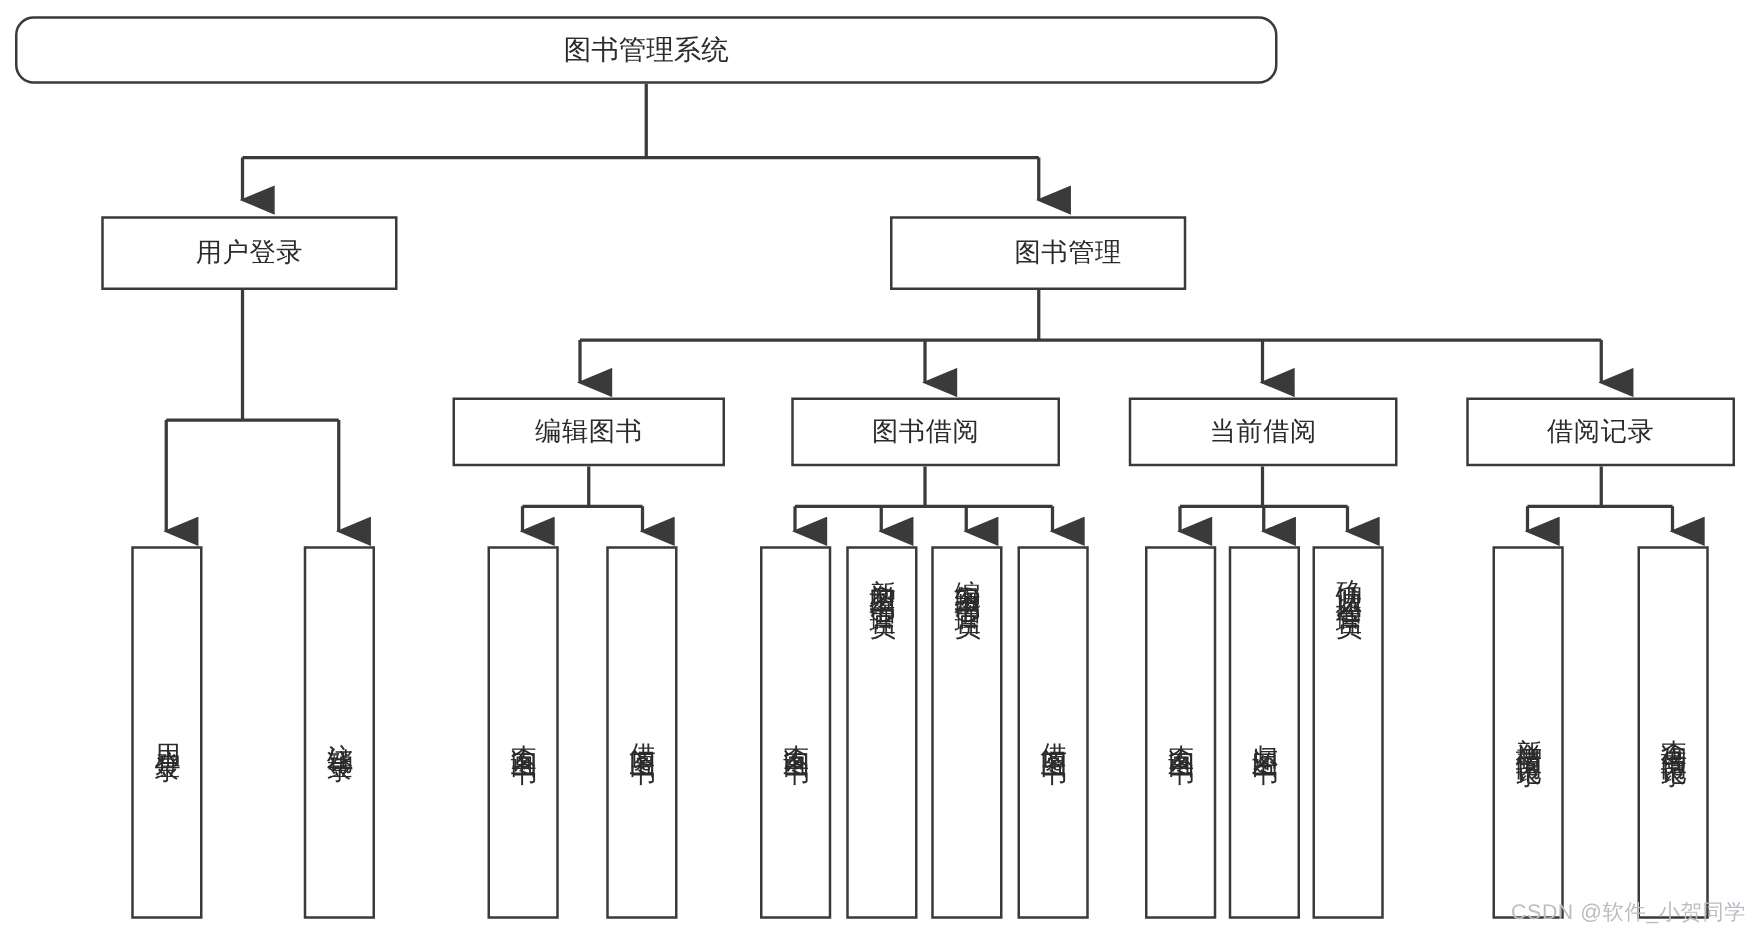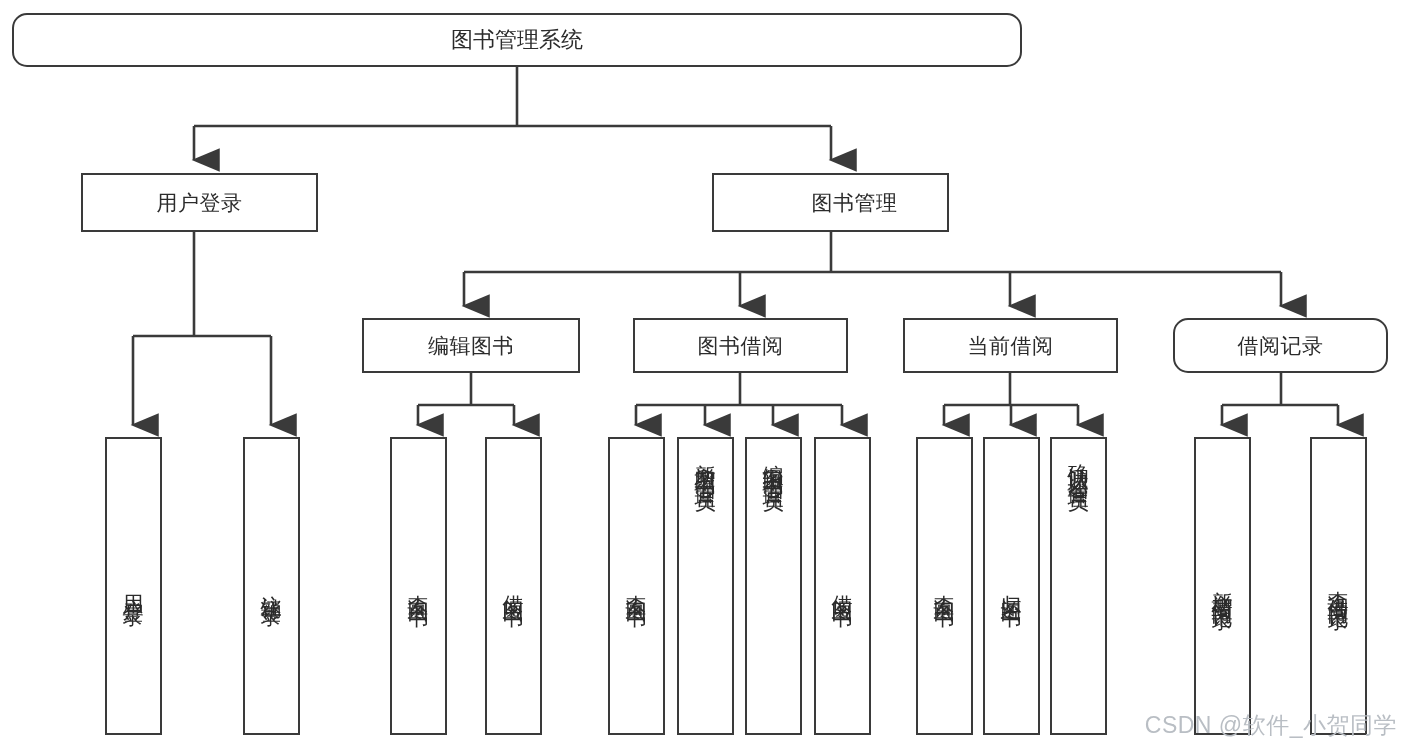--- a/index.html
+++ b/index.html
@@ -52,21 +52,21 @@
     justify-content: center;
     align-items: center;
   }
   .node.vert.topalign {
     justify-content: flex-start;
   }
   .watermark {
     position: absolute;
     right: 8px;
     bottom: 6px;
-    font-size: 23px;
+    font-size: 17px;
     color: #b9bec4;
     white-space: nowrap;
     letter-spacing: 0.5px;
   }
 </style>
 </head>
 <body>
 
 <div id="canvas">
 
@@ -121,21 +121,21 @@
   </svg>
 
   <div class="node title" style="left:12px; top:13px; width:1010px; height:54px;border-radius:15px;">图书管理系统</div>
 
   <div class="node horiz" style="left:81px; top:173px; width:237px; height:59px;">用户登录</div>
   <div class="node horiz" style="left:712px; top:173px; width:237px; height:59px;padding-left:48px;">图书管理</div>
 
   <div class="node horiz" style="left:362px; top:318px; width:218px; height:55px;">编辑图书</div>
   <div class="node horiz" style="left:633px; top:318px; width:215px; height:55px;">图书借阅</div>
   <div class="node horiz" style="left:903px; top:318px; width:215px; height:55px;text-align:right;">当前借阅</div>
-  <div class="node horiz" style="left:1173px; top:318px; width:215px; height:55px;border-radius:15px;">借阅记录</div>
+  <div class="node horiz" style="left:1173px; top:318px; width:215px; height:55px;">借阅记录</div>
 
   <div class="node vert" style="left:105px; top:437px; width:57px; height:298px;">用户登录</div>
   <div class="node vert" style="left:243px; top:437px; width:57px; height:298px;">注销登录</div>
 
   <div class="node vert" style="left:390px; top:437px; width:57px; height:298px;">查询图书</div>
   <div class="node vert" style="left:485px; top:437px; width:57px; height:298px;">借阅图书</div>
 
   <div class="node vert" style="left:608px; top:437px; width:57px; height:298px;">查询图书</div>
   <div class="node vert topalign" style="left:677px; top:437px; width:57px; height:298px;">新增图书（管理员）</div>
   <div class="node vert topalign" style="left:745px; top:437px; width:57px; height:298px;">编辑图书（管理员）</div>

